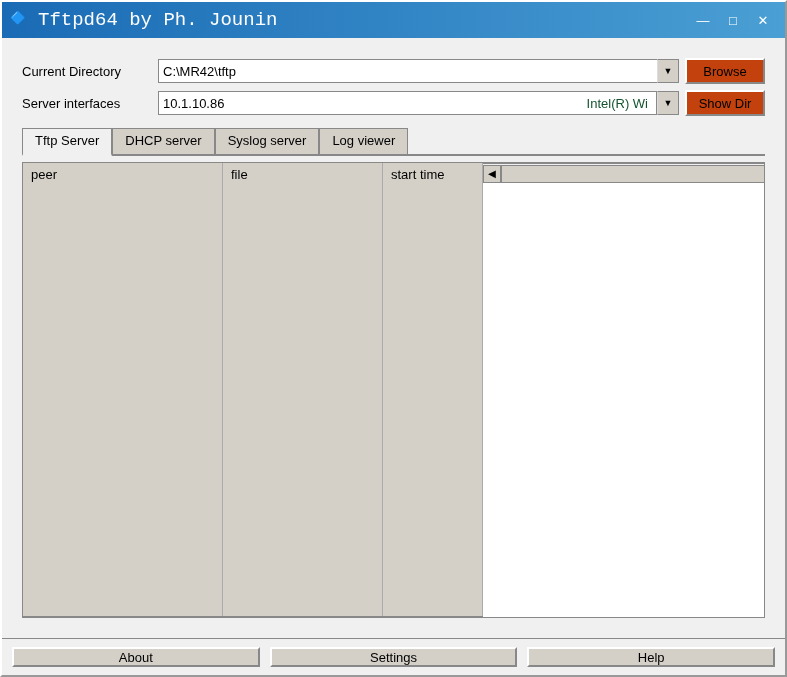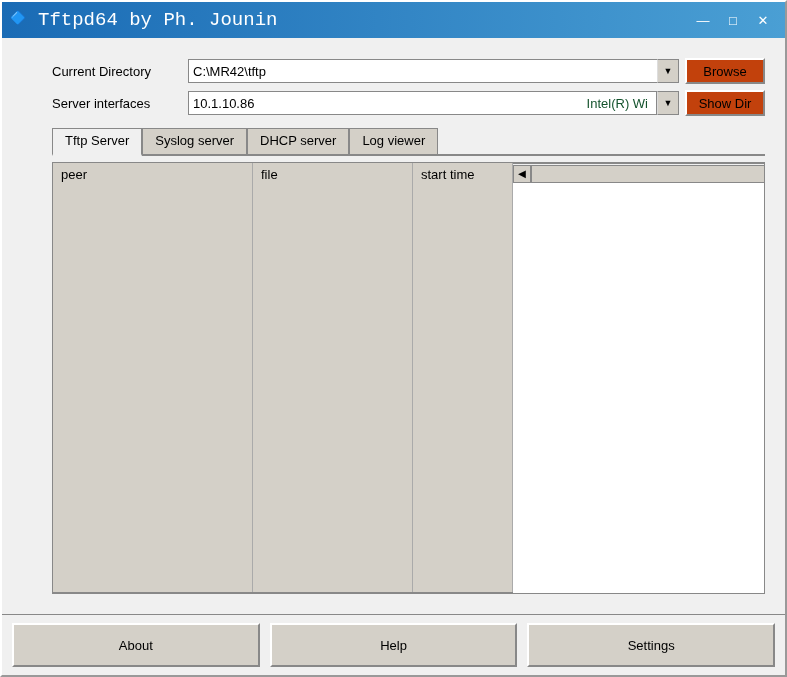--- a/index.html
+++ b/index.html
@@ -75,21 +75,20 @@
       align-items: center;
       justify-content: center;
     }
 
     .content {
       flex: 1;
       padding: 20px;
       display: flex;
       flex-direction: column;
       gap: 6px;
-      margin-left: 30px;
     }
 
     .form-row {
       display: flex;
       align-items: center;
       gap: 6px;
     }
 
     .form-label {
       width: 130px;
@@ -271,21 +270,21 @@
     .footer {
       display: flex;
       border-top: 1px solid #888;
       padding: 8px 10px;
       gap: 10px;
       background: #f0f0f0;
     }
 
     .footer-btn {
       flex: 1;
-      height: 44px;
+      height: 20px;
       background: #d4d0c8;
       border: 2px solid;
       border-color: #fff #888 #888 #fff;
       cursor: pointer;
       font-size: 13px;
     }
 
     .chevron {
       font-size: 9px;
     }
@@ -334,24 +333,24 @@
         </div>
       </div>
       <button class="action-btn">Show Dir</button>
     </div>
 
     <div class="tabs">
       <div class="tab active">
         <span>Tftp Server</span>
       </div>
       <div class="tab">
+        <span>DHCP server</span>
+      </div>
+      <div class="tab">
         <span>Syslog server</span>
-      </div>
-      <div class="tab">
-        <span>DHCP server</span>
       </div>
       <div class="tab">
         <span>Log viewer</span>
       </div>
     </div>
 
     <div class="table-area">
       <div class="table-header">
         <div class="table-col col-peer">peer</div>
         <div class="table-col col-file">file</div>
@@ -369,17 +368,17 @@
         <div class="scroll-arrow">
           <span>►</span>
         </div>
       </div>
     </div>
 
   </div>
 
   <div class="footer">
     <button class="footer-btn">About</button>
+    <button class="footer-btn">Settings</button>
     <button class="footer-btn">Help</button>
-    <button class="footer-btn">Settings</button>
   </div>
 
 </div>
 
 </body></html>

